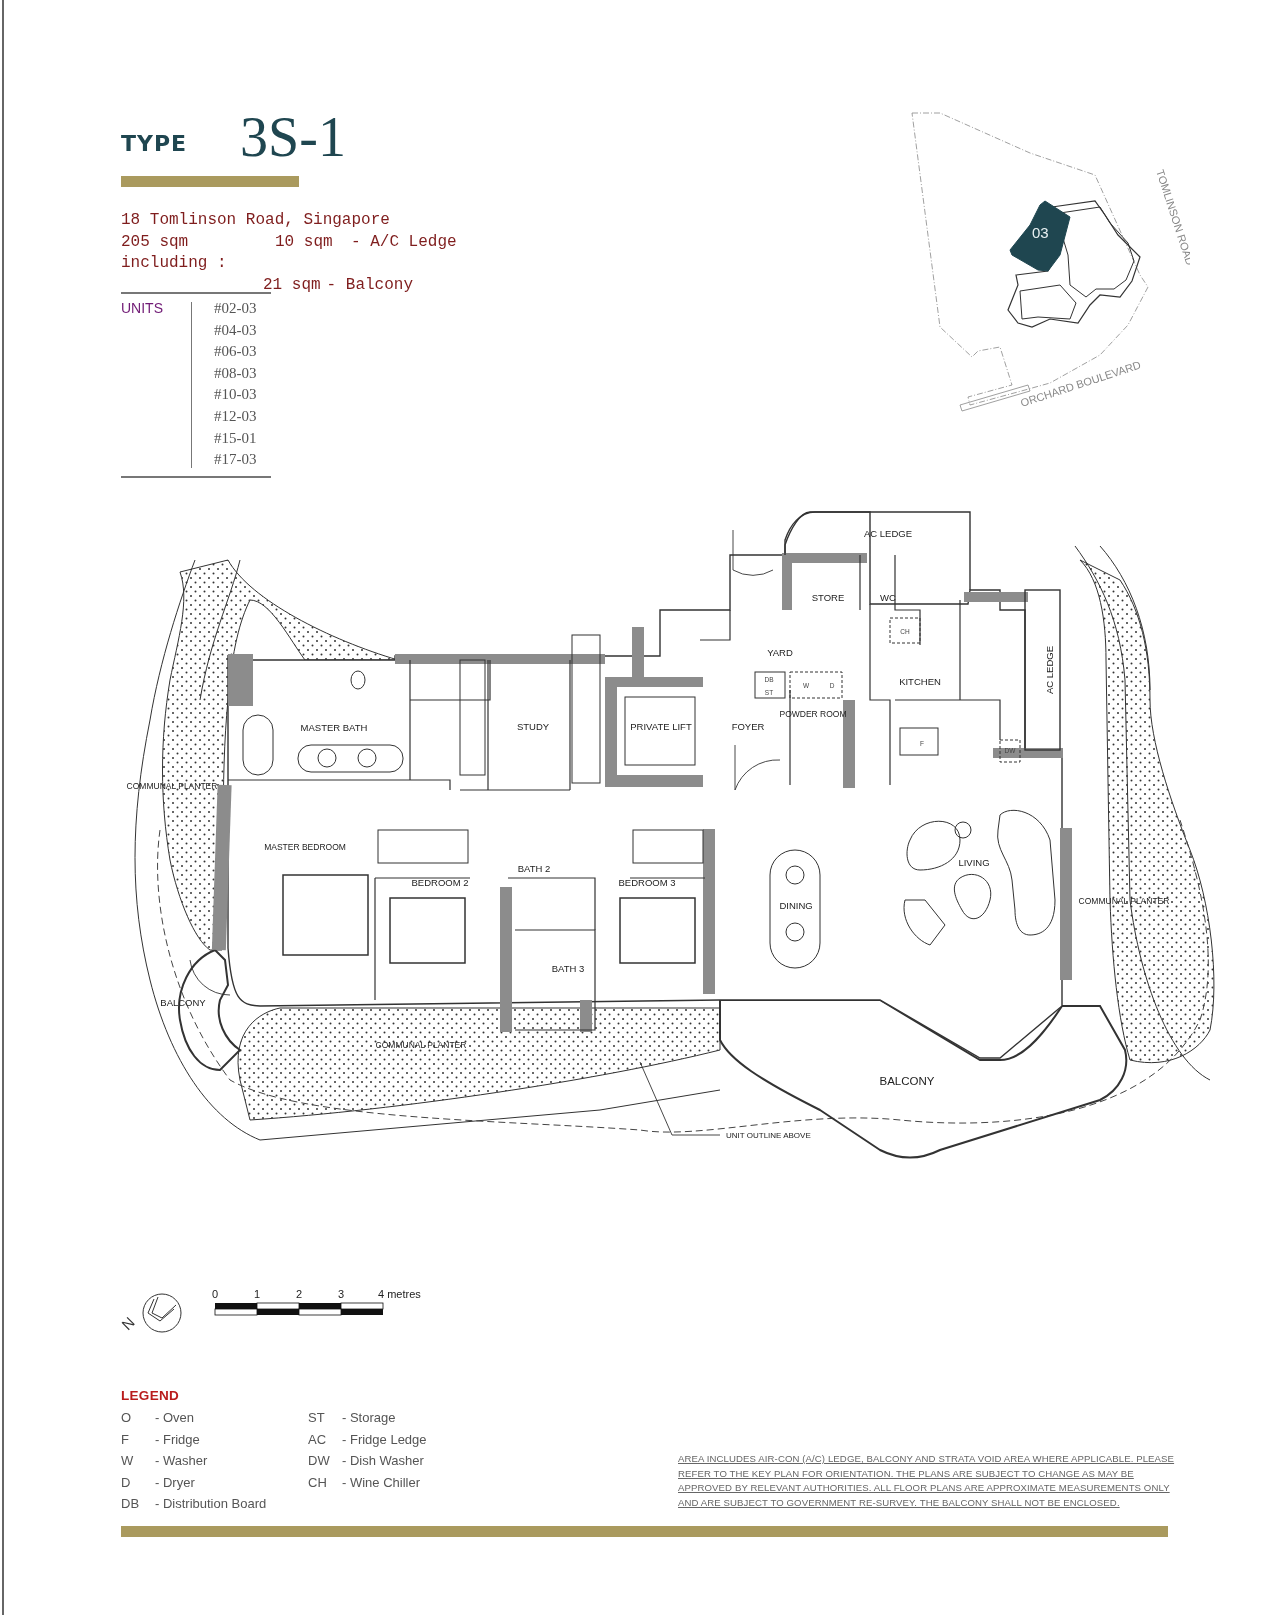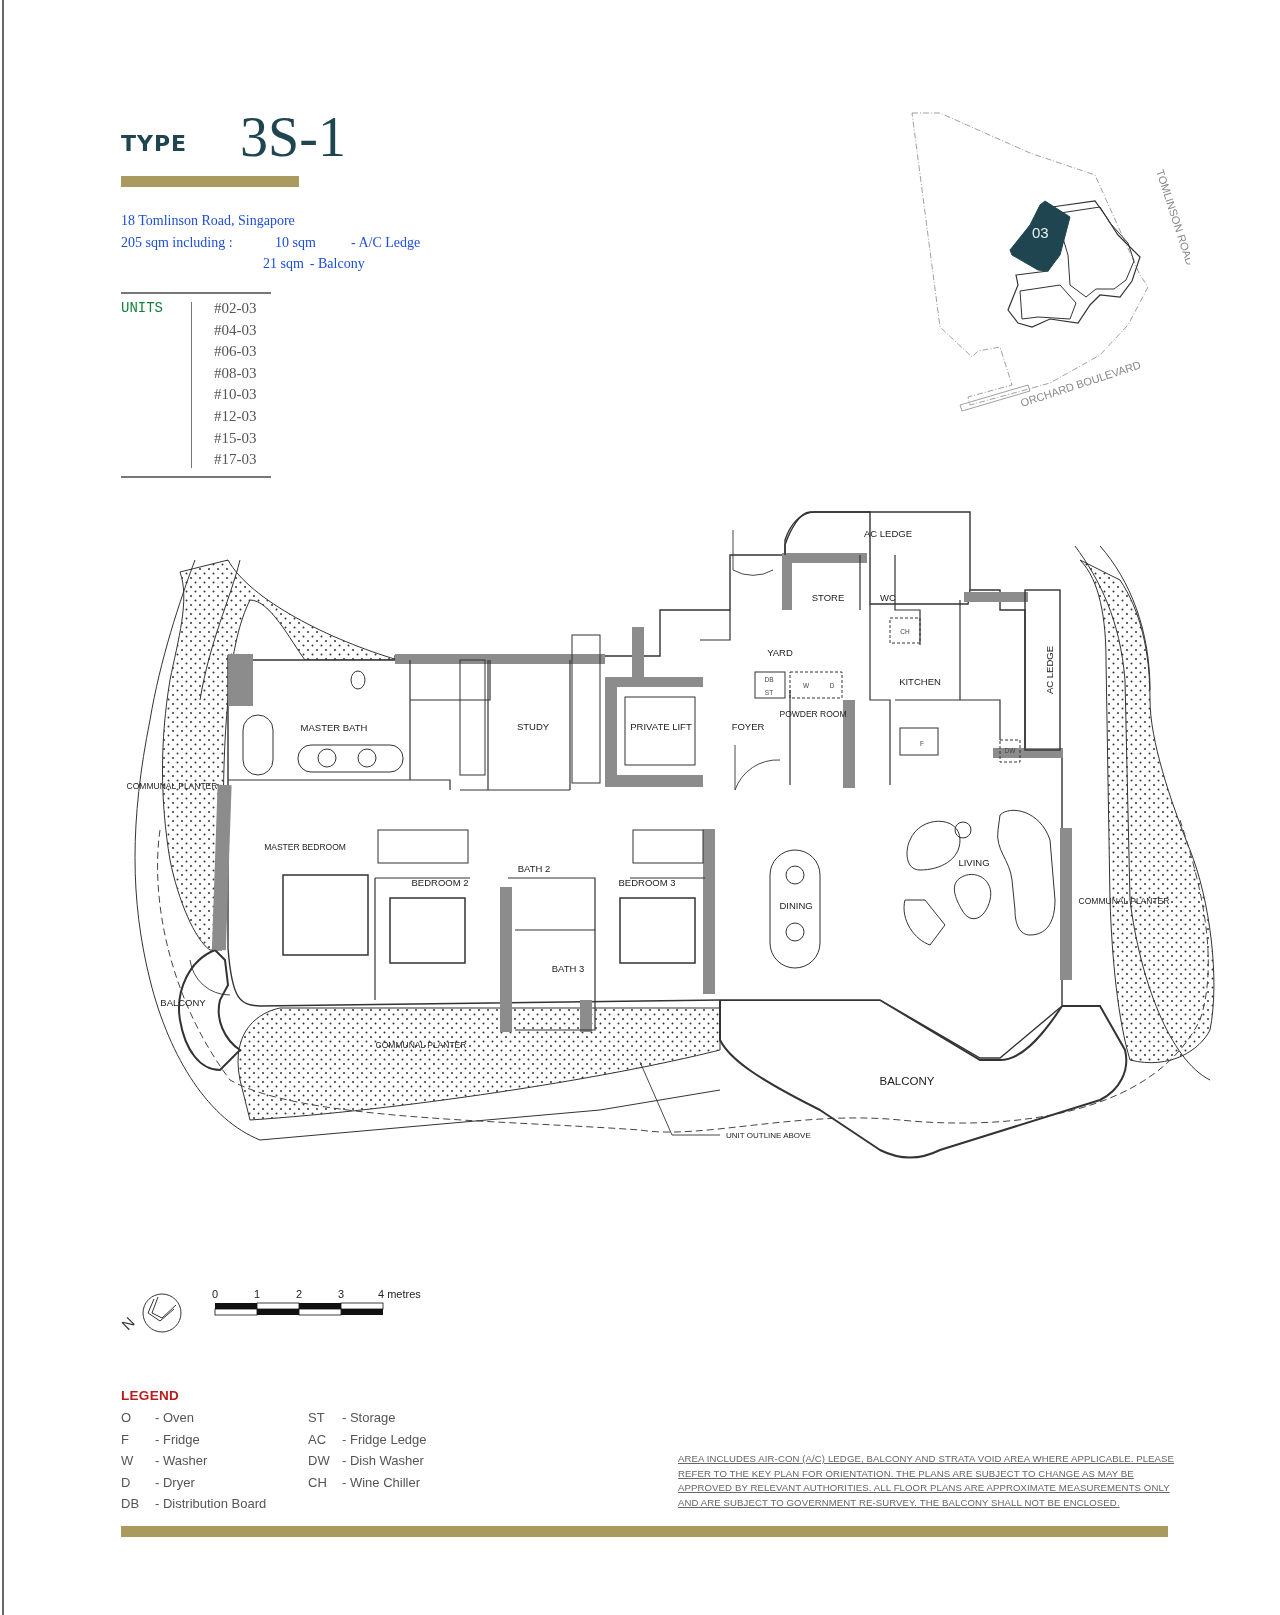--- a/index.html
+++ b/index.html
@@ -2,26 +2,26 @@
 <html><head>
 <meta charset="utf-8">
 <style>
   html, body { margin:0; padding:0; background:#ffffff; }
   body { width:1280px; height:1615px; position:relative; overflow:hidden; font-family:"Liberation Sans", sans-serif; color:#555; }
   .left-border { position:absolute; left:2px; top:0; width:2px; height:1615px; background:#666; }
   .title { position:absolute; left:121px; top:112px; display:flex; align-items:flex-end; color:#1f4650; }
   .title .type { font-family:"DejaVu Sans", sans-serif; font-weight:bold; font-size:22px; letter-spacing:1px; margin-right:21px; margin-bottom:6px; }
   .title .code { font-family:"Liberation Serif", serif; font-size:56px; line-height:50px;margin-left:32px; }
   .gold-bar-top { position:absolute; left:121px; top:176px; width:178px; height:11px; background:#aa9a5e; }
-  .info { position:absolute; left:121px; top:210px; font-size:14px; color:#1d4ed8; font-family:Liberation Serif, serif; line-height:21.5px; }
+  .info { position:absolute; left:121px; top:210px; font-size:16px; color:#7f1d1d; font-family:Liberation Mono, monospace; line-height:21.5px; }
   .info .row { display:flex; }
   .info .c1 { width:142px; }
   .info .c2 { width:76px;margin-left:12px; }
   .units-rule { position:absolute; left:121px; height:2px; width:150px; background:#777; }
-  .units-label { position:absolute; left:121px; top:300px; font-size:14px; font-family:Liberation Mono, monospace; color:#15803d; }
+  .units-label { position:absolute; left:121px; top:300px; font-size:14px; font-family:Liberation Sans, sans-serif; color:#701a75; }
   .units-vline { position:absolute; left:191px; top:302px; width:1px; height:166px; background:#777; }
   .units-list { position:absolute; left:214px; top:298px; font-family:"Liberation Serif", serif; font-size:15px; line-height:21.6px; color:#555; }
   .keyplan { position:absolute; left:900px; top:105px; }
   .plan { position:absolute; left:0; top:0; }
   .scale { position:absolute; left:120px; top:1285px; }
   .legend { position:absolute; left:121px; top:1388px; font-size:13px; color:#555; }
   .legend h4 { margin:0 0 4px 0; font-size:13.5px; font-weight:bold; color:#b91c1c; letter-spacing:0.3px; }
   .legend .cols { display:flex; }
   .legend .col { display:flex; flex-direction:column; }
   .legend .col1 { width:187px; }
@@ -61,21 +61,21 @@
 <div class="units-rule" style="top:292px"></div>
 <div class="units-label">UNITS</div>
 <div class="units-vline"></div>
 <div class="units-list">
   <div>#02-03</div>
   <div>#04-03</div>
   <div>#06-03</div>
   <div>#08-03</div>
   <div>#10-03</div>
   <div>#12-03</div>
-  <div>#15-03</div>
+  <div>#15-01</div>
   <div>#17-03</div>
 </div>
 <div class="units-rule" style="top:476px"></div>
 
 <svg class="keyplan" width="290" height="310" viewBox="0 0 290 310">
   <path d="M12,8 L40,8 L130,48 L195,70 L240,170 L248,182 L228,220 L200,250 L150,278 L125,285 L70,300 L68,292 L112,280 L100,242 L78,246 L72,252 L40,222 Z" fill="none" stroke="#888" stroke-width="0.8" stroke-dasharray="6,2,1,2"></path>
   <path d="M60,300 L128,280 L130,286 L62,306 Z" fill="none" stroke="#888" stroke-width="0.8"></path>
   <path d="M152,102 L195,96 L205,110 L218,130 L240,152 L232,176 L220,192 L200,190 L190,200 L178,218 L150,214 L132,222 L118,218 L108,205 L118,180 L116,170 L148,166 L156,150 L152,128 Z" fill="none" stroke="#333" stroke-width="1.2"></path>
   <path d="M160,108 L200,102 L210,118 L228,138 L234,156 L226,175 L214,184 L196,184 L186,192 L170,180 L168,150 L162,130 Z" fill="none" stroke="#333" stroke-width="1"></path>
   <path d="M120,186 L160,180 L176,198 L170,214 L138,212 L122,214 Z" fill="none" stroke="#333" stroke-width="1"></path>

